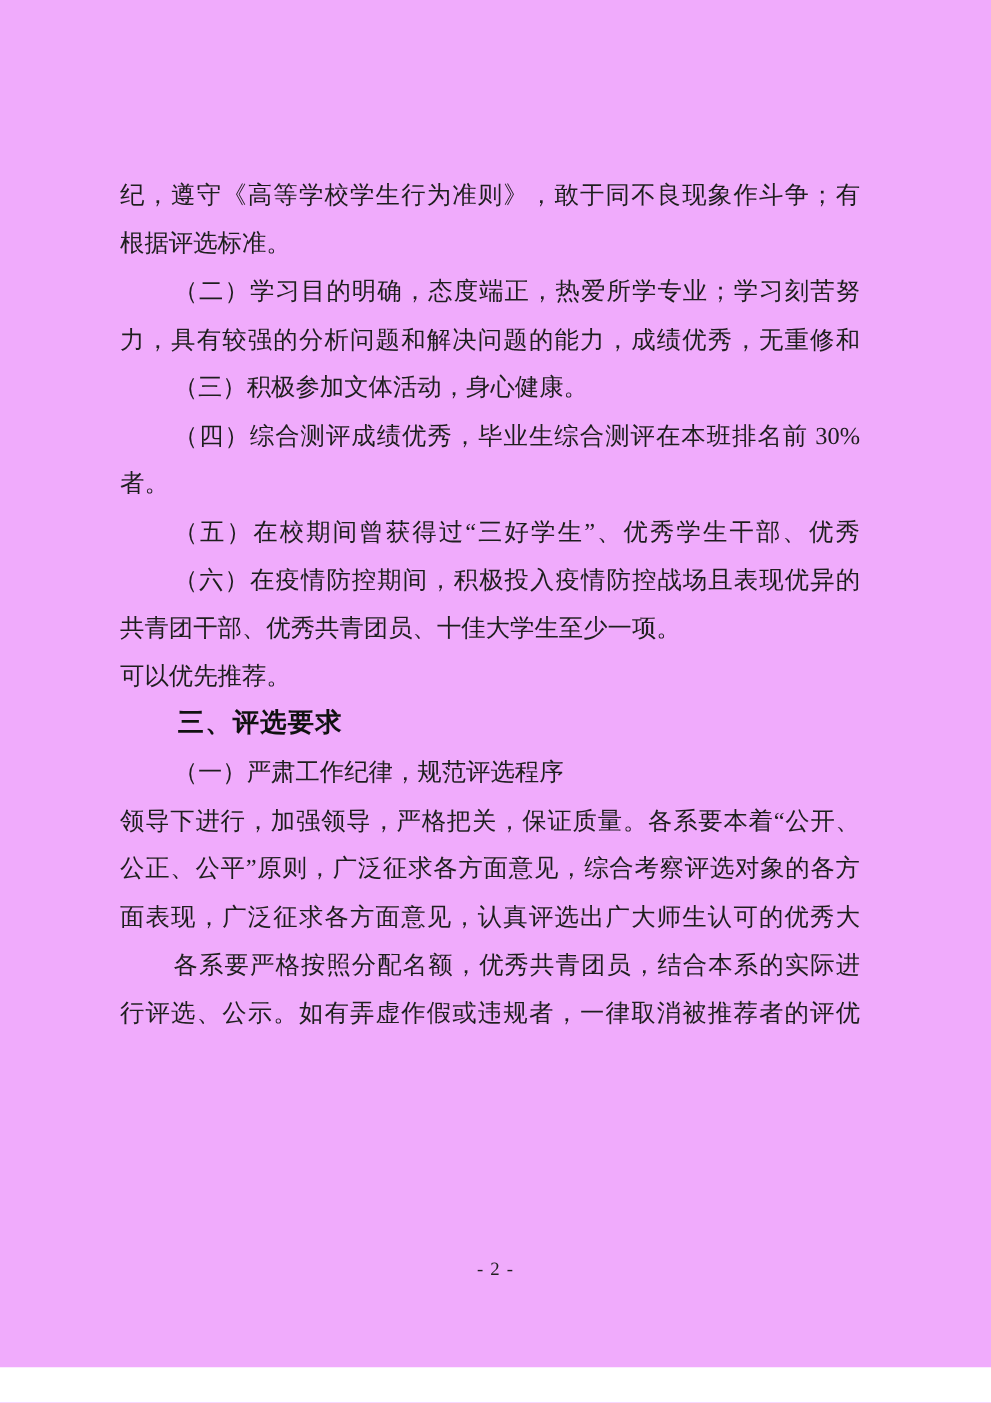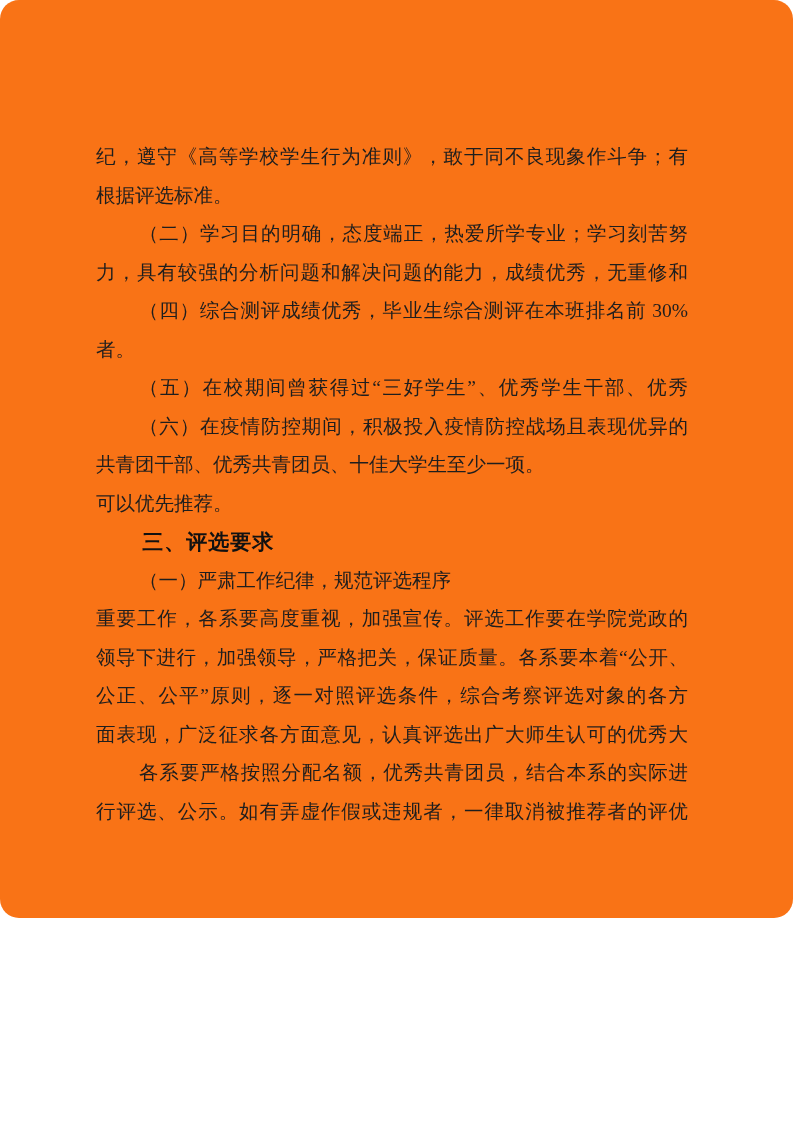--- a/index.html
+++ b/index.html
@@ -3,26 +3,25 @@
 <meta charset="utf-8">
 <style>
   html, body {
     margin: 0;
     padding: 0;
     background: #ffffff;
   }
   .page {
     position: relative;
     width: 793px;
-    height: 918px;
-    background: #f97316;
+    height: 1094px;
+    background: #f0abfc;
     color: #1e1e1e;
     font-family: "Liberation Serif", "DejaVu Serif", serif;
     overflow: hidden;
-    border-radius: 19px;
   }
   .content {
     position: absolute;
     left: 96px;
     top: 138px;
     width: 592px;
   }
   .line {
     font-size: 19.5px;
     line-height: 38.5px;
@@ -30,21 +29,21 @@
     text-align-last: left;
   }
   .line.j {
     
     text-align-last: justify;
   }
   .line.indent {
     text-indent: 2.2em;
   }
   .line.heading {
-    font-family: Liberation Sans, sans-serif;
+    font-family: Liberation Mono, monospace;
     font-weight: 700;
     font-size: 21px;
     letter-spacing: 1px;
     color: #111111;
   }
   .footer {
     position: absolute;
     top: 1006px;
     left: 0;
     width: 100%;
@@ -57,30 +56,30 @@
 </style>
 </head>
 <body>
 
 <div class="page">
   <div class="content">
     <div class="line j">纪，遵守《高等学校学生行为准则》，敢于同不良现象作斗争；有</div>
     <div class="line">根据评选标准。</div>
     <div class="line indent j">（二）学习目的明确，态度端正，热爱所学专业；学习刻苦努</div>
     <div class="line j">力，具有较强的分析问题和解决问题的能力，成绩优秀，无重修和</div>
+    <div class="line indent">（三）积极参加文体活动，身心健康。</div>
     <div class="line indent j">（四）综合测评成绩优秀，毕业生综合测评在本班排名前 30%</div>
     <div class="line">者。</div>
     <div class="line indent j">（五）在校期间曾获得过“三好学生”、优秀学生干部、优秀</div>
     <div class="line indent j">（六）在疫情防控期间，积极投入疫情防控战场且表现优异的</div>
     <div class="line">共青团干部、优秀共青团员、十佳大学生至少一项。</div>
     <div class="line">可以优先推荐。</div>
     <div class="line indent heading">三、评选要求</div>
     <div class="line indent">（一）严肃工作纪律，规范评选程序</div>
-    <div class="line j">重要工作，各系要高度重视，加强宣传。评选工作要在学院党政的</div>
     <div class="line j">领导下进行，加强领导，严格把关，保证质量。各系要本着“公开、</div>
-    <div class="line j">公正、公平”原则，逐一对照评选条件，综合考察评选对象的各方</div>
+    <div class="line j">公正、公平”原则，广泛征求各方面意见，综合考察评选对象的各方</div>
     <div class="line j">面表现，广泛征求各方面意见，认真评选出广大师生认可的优秀大</div>
     <div class="line indent j">各系要严格按照分配名额，优秀共青团员，结合本系的实际进</div>
     <div class="line j">行评选、公示。如有弄虚作假或违规者，一律取消被推荐者的评优</div>
   </div>
 
   <div class="footer">- 2 -</div>
 </div>
 
 </body></html>

